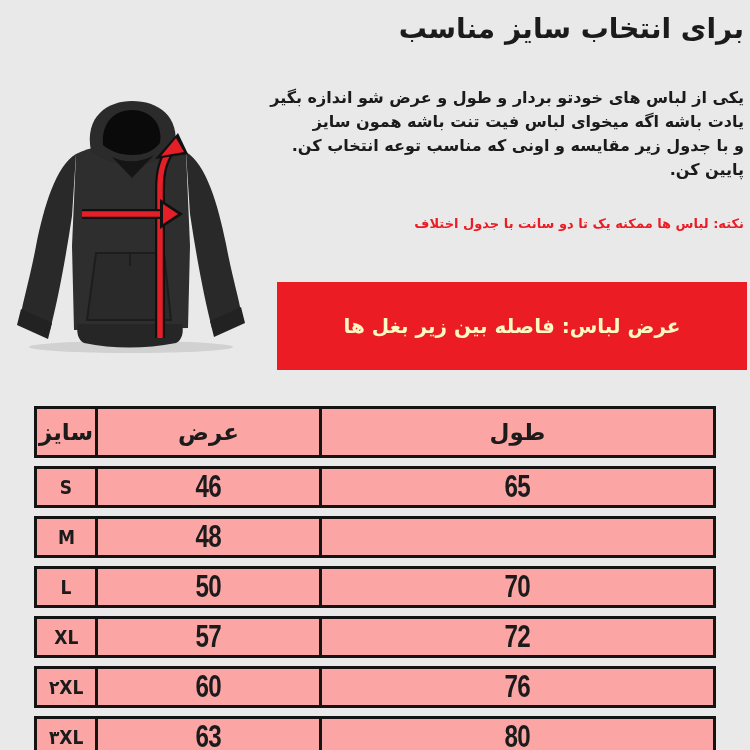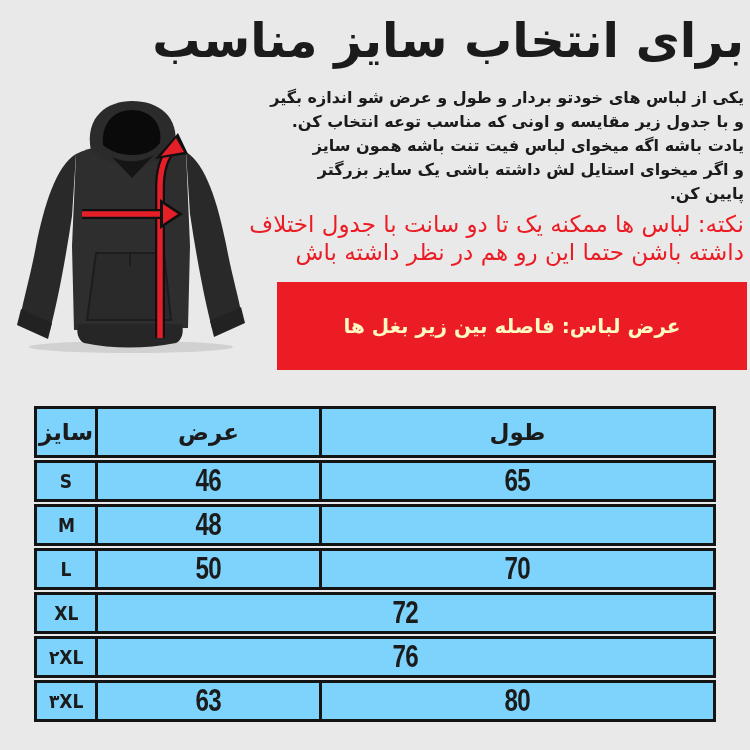--- a/index.html
+++ b/index.html
@@ -7,52 +7,52 @@
     position:relative; width:750px; height:750px;
     background:#e9e9e9; overflow:hidden;
     font-family:"DejaVu Sans", sans-serif;
     color:#1b1b1b;
   }
 
   
   .title {
     position:absolute; top:12px; right:6px;
     direction:rtl; white-space:nowrap;
-    font-size:48px; font-weight:bold; letter-spacing:-1px;
+    font-size:28px; font-weight:bold; letter-spacing:-1px;
   }
   .intro {
     position:absolute; top:86px; right:6px;
     direction:rtl; text-align:right; white-space:nowrap;
     font-size:16px; line-height:24px; font-weight:bold;
   }
   .note {
     position:absolute; top:210px; right:6px;
     direction:rtl; text-align:right; white-space:nowrap;
-    font-size:23px; line-height:28px; font-weight:normal;
+    font-size:13px; line-height:28px; font-weight:bold;
     color:#ec1c24;
   }
 
   
   .defs {
     position:absolute; left:277px; top:282px;
     width:470px; height:88px; background:#ec1c24;
     display:flex; flex-direction:column; align-items:center; justify-content:center;
     direction:rtl; white-space:nowrap;
     color:#fef9c3; font-weight:bold; font-size:20px; line-height:29px;
   }
 
   
   .hoodie { position:absolute; left:8px; top:96px; }
 
   
   .table { position:absolute; left:34px; top:406px; width:682px; }
   .trow {
     display:flex; box-sizing:border-box;
-    border:3px solid #141414; background:#7dd3fc;
-    height:42px; margin-bottom:2px;
+    border:3px solid #141414; background:#fca5a5;
+    height:42px; margin-bottom:8px;
   }
   .trow.head { height:52px; }
   .cell { display:flex; align-items:center; justify-content:center; box-sizing:border-box; overflow:hidden; }
   .c1 { width:61px;  border-right:3px solid #141414; }
   .c2 { width:224px; border-right:3px solid #141414; }
   .c3 { flex:1; }
   .hcell { font-weight:bold; font-size:23px; direction:rtl; }
   .sz  { font-weight:bold; font-size:19px; transform:scaleX(0.9); white-space:nowrap; }
   .num {
     font-family:"Liberation Sans", sans-serif;
@@ -62,29 +62,27 @@
 </style>
 </head>
 <body>
 
 <div class="page">
 
   <div class="title">برای انتخاب سایز مناسب</div>
 
   <div class="intro">
     <div>یکی از لباس های خودتو بردار و طول و عرض شو اندازه بگیر</div>
+    <div>یادت باشه اگه میخوای لباس فیت تنت باشه همون سایز</div>
     <div>و با جدول زیر مقایسه و اونی که مناسب توعه انتخاب کن.</div>
-    <div>یادت باشه اگه میخوای لباس فیت تنت باشه همون سایز</div>
-    <div>و اگر میخوای استایل لش داشته باشی یک سایز بزرگتر</div>
     <div>پایین کن.</div>
   </div>
 
   <div class="note">
     <div>نکته: لباس ها ممکنه یک تا دو سانت با جدول اختلاف</div>
-    <div>داشته باشن حتما این رو هم در نظر داشته باش</div>
   </div>
 
   <div class="defs">
     <div>عرض لباس: فاصله بین زیر بغل ها</div>
   </div>
 
   <svg class="hoodie" width="245" height="258" viewBox="0 0 245 258" xmlns="http://www.w3.org/2000/svg">
     <ellipse cx="123" cy="251" rx="102" ry="6" fill="rgba(0,0,0,0.10)"></ellipse>
 
     <path d="M68,58 C48,70 36,110 28,150 C22,182 15,205 13,218 L42,234 C50,204 58,160 64,120 Z" fill="#292929"></path>
@@ -155,28 +153,34 @@
         </div>
       <div class="cell c3">
           <span class="num">70</span>
         </div>
     </div>
 
     <div class="trow">
       <div class="cell c1">
           <span class="sz">XL</span>
         </div>
+      <div class="cell c2">
+          <span class="num">57</span>
+        </div>
       <div class="cell c3">
           <span class="num">72</span>
         </div>
     </div>
 
     <div class="trow">
       <div class="cell c1">
           <span class="sz">۲XL</span>
+        </div>
+      <div class="cell c2">
+          <span class="num">60</span>
         </div>
       <div class="cell c3">
           <span class="num">76</span>
         </div>
     </div>
 
     <div class="trow">
       <div class="cell c1">
           <span class="sz">۳XL</span>
         </div>

